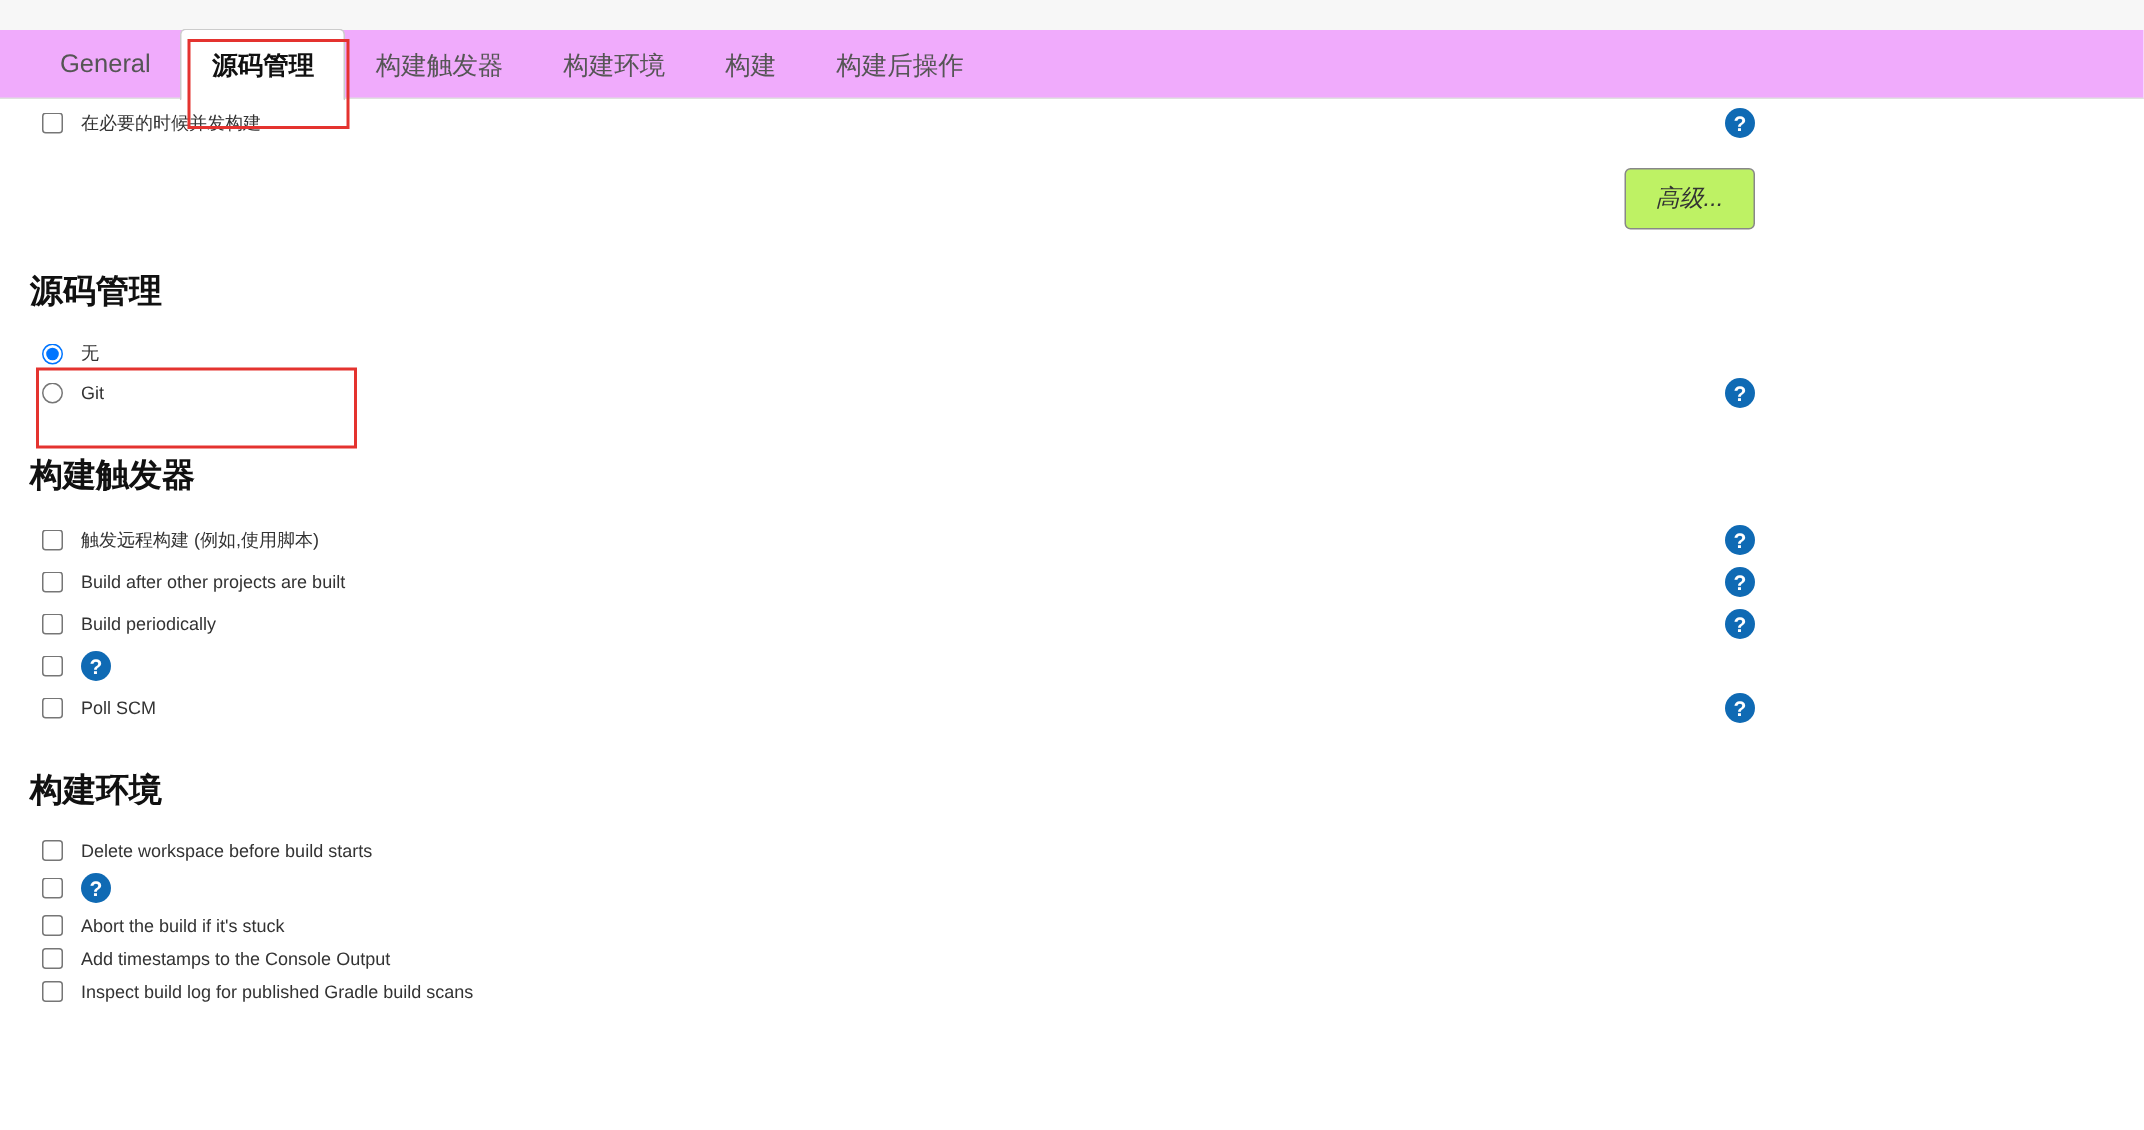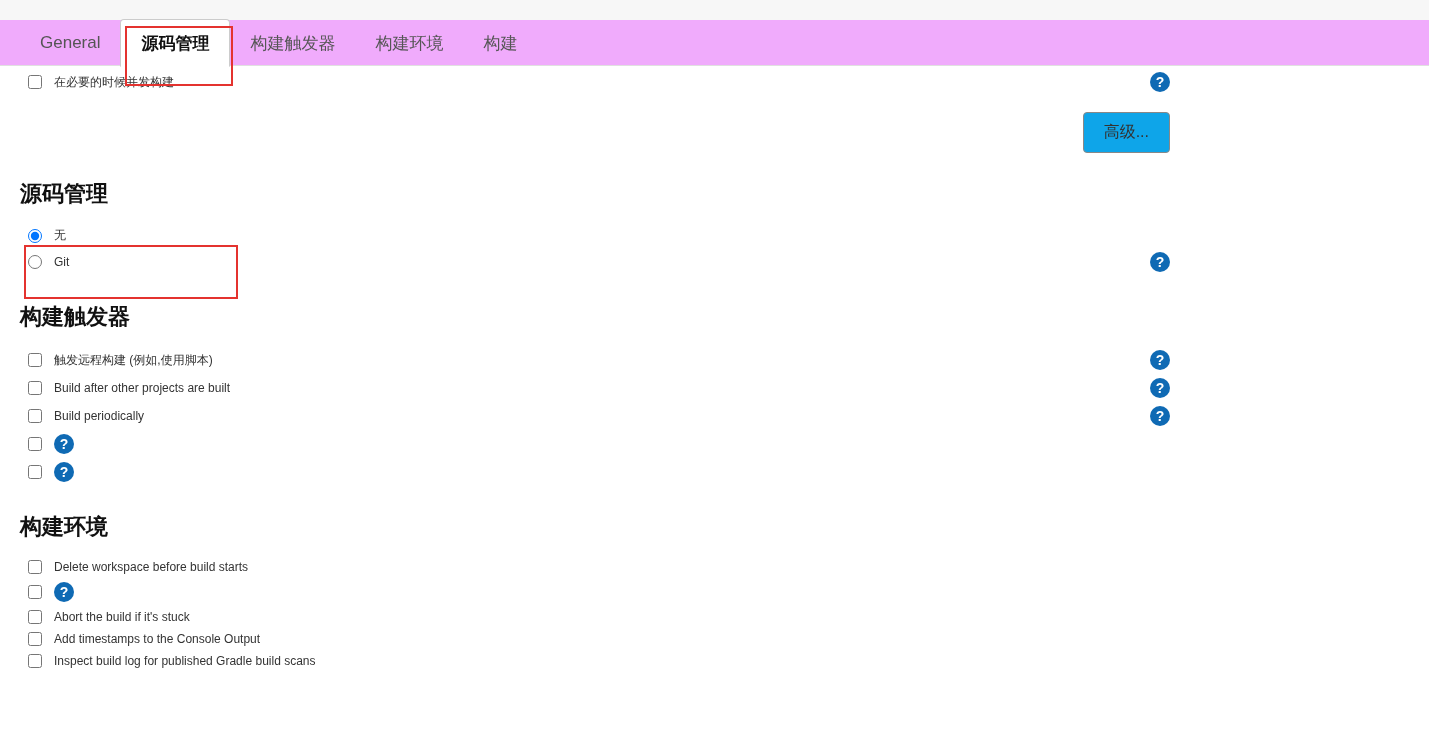--- a/index.html
+++ b/index.html
@@ -86,26 +86,27 @@
       cursor: pointer;
       flex-shrink: 0;
     }
     .advanced-btn-wrap {
       display: flex;
       justify-content: flex-end;
       margin: 16px 0 8px 0;
     }
     .advanced-btn {
       border: 1px solid #888;
-      background: #0ea5e9;
+      background: #bef264;
       padding: 9px 20px;
       font-size: 16px;
       border-radius: 4px;
       cursor: pointer;
       color: #333;
+      font-style: italic;
     }
     .git-highlight {
       position: absolute;
       border: 2px solid #e4332f;
       left: 4px;
       width: 214px;
       height: 54px;
       z-index: 5;
     }
   </style>
@@ -117,20 +118,21 @@
 
   <div style="height:20px;"></div>
 
   <div class="tabbar" style="position:relative;">
     <div class="tab-highlight" style="left:125px; top:6px; width:108px; height:60px;"></div>
     <div class="tab">General</div>
     <div class="tab active">源码管理</div>
     <div class="tab">构建触发器</div>
     <div class="tab">构建环境</div>
     <div class="tab">构建</div>
+    <div class="tab">构建后操作</div>
   </div>
 
   <div class="content">
 
     <div class="row" style="margin-top:2px;">
       <input type="checkbox" style="">
       <span class="lbl">在必要的时候并发构建</span>
       <span class="help-icon">?</span>
     </div>
 
@@ -168,20 +170,21 @@
       <input type="checkbox" style="">
       <span class="lbl">Build periodically</span>
       <span class="help-icon">?</span>
     </div>
     <div class="row">
       <input type="checkbox" style="">
       <span class="help-icon">?</span>
     </div>
     <div class="row">
       <input type="checkbox" style="">
+      <span class="lbl">Poll SCM</span>
       <span class="help-icon">?</span>
     </div>
 
     <h2 class="section-title">构建环境</h2>
 
     <div class="row">
       <input type="checkbox" style="">
       <span class="lbl">Delete workspace before build starts</span>
     </div>
     <div class="row">

